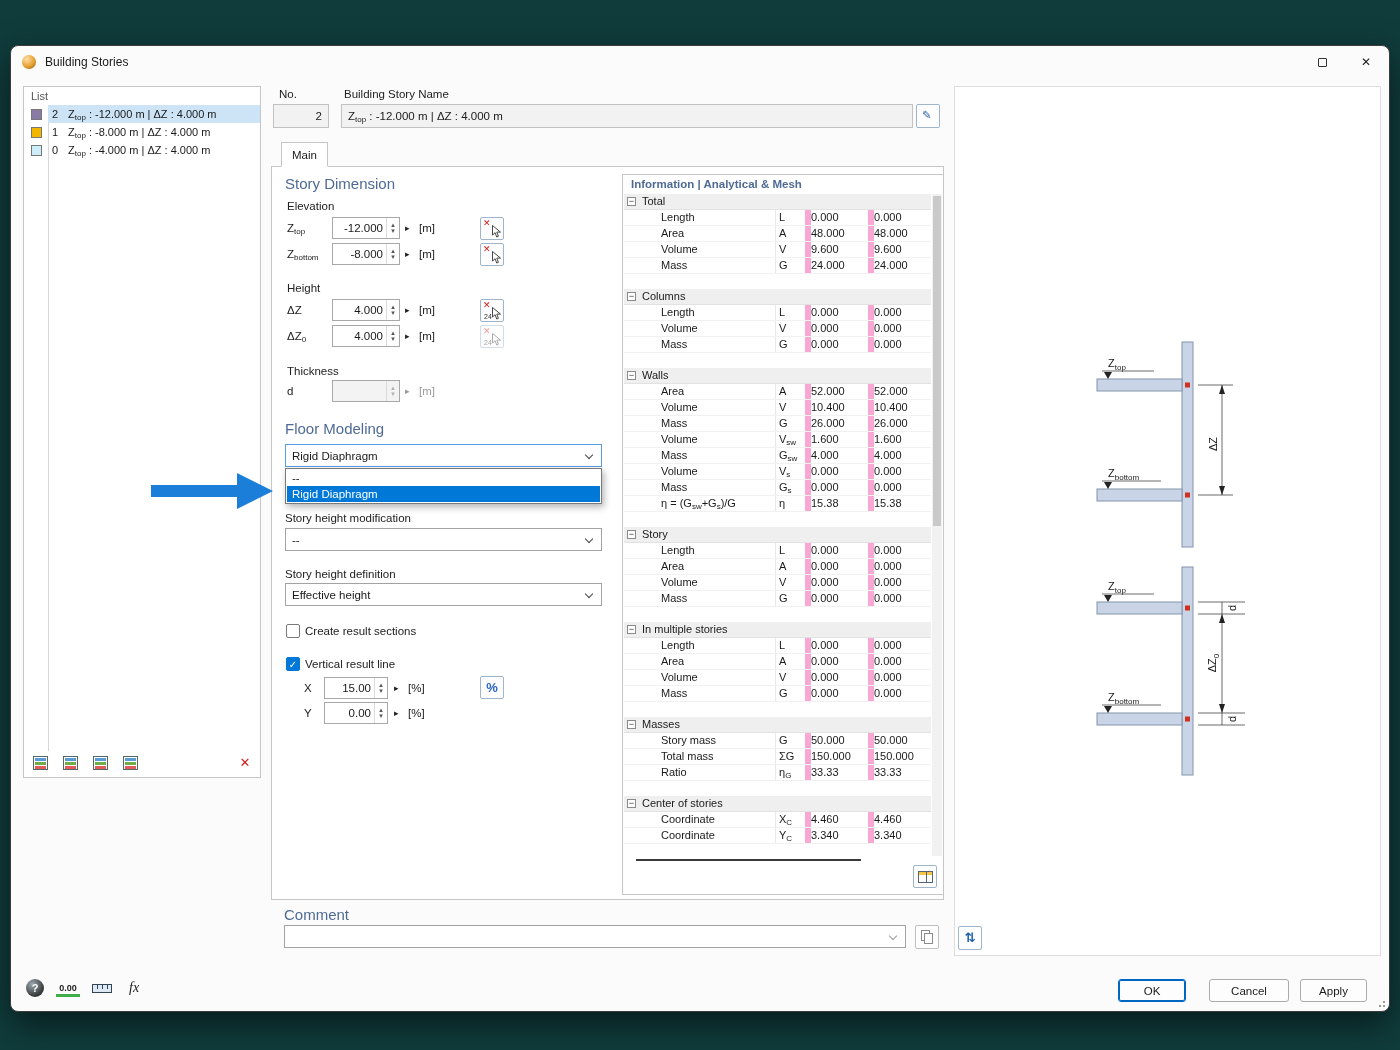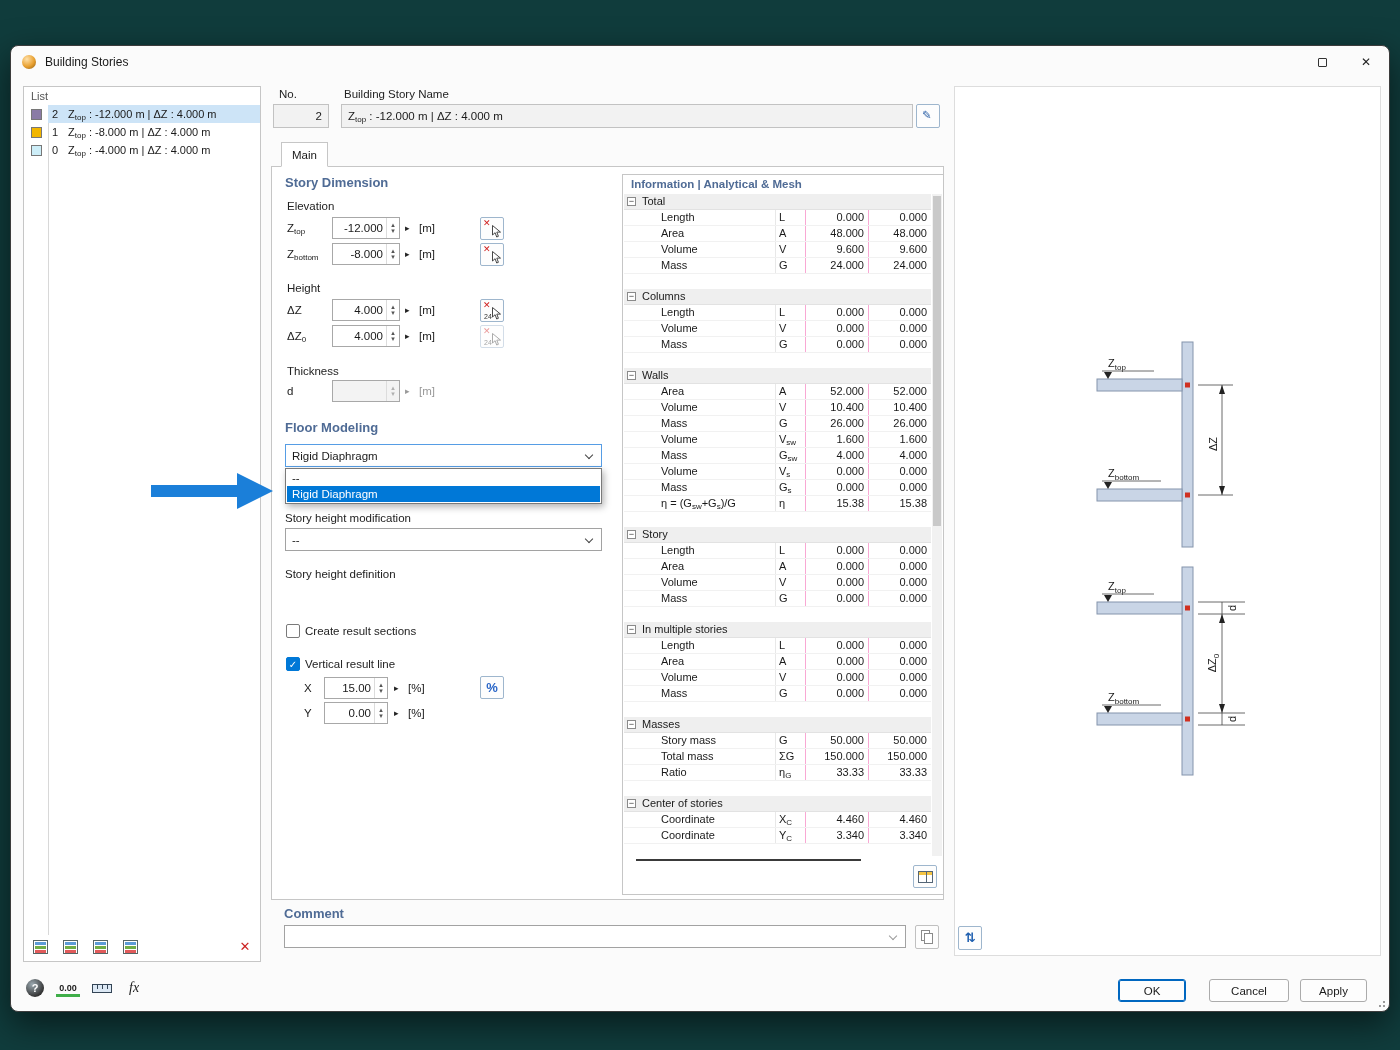--- a/index.html
+++ b/index.html
@@ -12,21 +12,21 @@
 .titlebar{position:absolute;left:0;top:0;right:0;height:32px}
 .win-icon{position:absolute;left:11px;top:9px;width:14px;height:14px;border-radius:50%;
           background:radial-gradient(circle at 35% 30%,#ffe0a8,#e8a030 55%,#8a5a10)}
 .dlg-title{position:absolute;left:34px;top:9px;font-size:12px}
 .win-btn{position:absolute;top:1px;width:44px;height:30px;display:flex;align-items:center;justify-content:center;color:#222}
 .win-btn.max{right:45px}.win-btn.close{right:1px;border-top-right-radius:7px}
 .max-glyph{display:block;width:9px;height:9px;border:1px solid #333;border-radius:1px}
 .close-glyph{font-size:12px}
 
 .panel{position:absolute;background:#fff;border:1px solid #c6c6c6}
-.sect{position:absolute;font-weight:bold;color:#4f6b95;font-size:13px}
+.sect{position:absolute;font-weight:normal;color:#4f6b95;font-size:15px}
 .lbl{position:absolute;color:#222}
 .fld{position:absolute;background:#f2f2f2;border:1px solid #c2c2c2;display:flex;align-items:center;padding:0 6px}
 .fld.num{justify-content:flex-end}
 
 .list-head{position:absolute;left:7px;top:3px;color:#555;font-size:11px}
 .list-body{position:absolute;left:0;top:18px;right:0}
 .list-item{display:flex;height:18px;align-items:stretch}
 .swatch-cell{width:24px;display:flex;align-items:center;justify-content:center}
 .swatch{width:11px;height:11px;border:1px solid #777}
 .li-text{flex:1;display:flex;align-items:center;padding-left:4px;font-size:11px;white-space:nowrap;overflow:hidden}
@@ -79,21 +79,21 @@
 .info-title{position:absolute;left:8px;top:3px;font-weight:bold;color:#4f6b95}
 .info-table{position:absolute;left:1px;top:19px;right:12px;font-size:11px}
 .tr{display:flex;height:16px;line-height:15px;border-bottom:1px solid #f1f1f1}
 .tr.group{background:#efefef;border-bottom:1px solid #e2e2e2}
 .tr.gap{height:15px;border-bottom:none}
 .gut{flex:0 0 17px;position:relative}
 .exp{position:absolute;left:3px;top:3px;width:9px;height:9px;border:1px solid #8a8a8a;background:#fff;font-size:9px;line-height:7px;text-align:center;color:#333}
 .gname{padding-left:1px}
 .desc{flex:1;padding-left:20px;white-space:nowrap;overflow:hidden}
 .sym{flex:0 0 30px;border-left:1px solid #e8e8e8;padding-left:3px}
-.val{flex:0 0 63px;text-align:right;padding-right:4px;border-left:1px solid #f9a8d4}
+.val{flex:0 0 63px;padding-right:4px;border-left:6px solid #f9a8d4}
 .sb{position:absolute;right:1px;top:19px;width:10px;height:662px;background:#f1f1f1}
 .sb-thumb{position:absolute;left:1px;right:1px;top:2px;height:330px;background:#c9c9c9}
 .info-endline{position:absolute;left:13px;top:684px;width:225px;height:2px;background:#3a3a3a}
 .grid-btn{left:290px;top:690px}
 .grid-ic{position:absolute;left:4px;top:5px;width:15px;height:12px;border:1px solid #567;background:#fff;display:block}
 .grid-ic .g-h{position:abs;position:absolute;top:0;left:0;right:0;height:3px;background:#f5c544}
 .grid-ic .g-v{position:absolute;top:0;bottom:0;left:7px;width:1px;background:#567}
 
 .diag-panel{left:943px;top:40px;width:427px;height:870px;border:1px solid #ddd}
 svg .member{fill:#c9d5e6;stroke:#8494ac;stroke-width:1}
@@ -134,21 +134,21 @@
     <span class="win-icon"></span>
     <span class="dlg-title">Building Stories</span>
     <div class="win-btn max">
         <span class="max-glyph"></span>
       </div>
     <div class="win-btn close">
         <span class="close-glyph">✕</span>
       </div>
   </div>
 
-  <div class="panel" style="left:12px;top:40px;width:238px;height:876px">
+  <div class="panel" style="left:12px;top:40px;width:238px;height:692px">
     <span class="list-head">List</span>
     <div class="list-divider"></div>
     <div class="list-body">
         <div class="list-item selected">
           <span class="swatch-cell">
             <span class="swatch" style="background:#8a7ba6"></span>
           </span>
           <span class="li-text">
             <span class="li-no">2</span>
             <span>Z<sub>top</sub> : -12.000 m | ΔZ : 4.000 m</span>
@@ -326,20 +326,24 @@
         <div class="dd-opt selected">Rigid Diaphragm</div>
       </div>
 
     <span class="lbl" style="left:13px;top:345px">Story height modification</span>
     <div class="combo" style="left:13px;top:361px;width:317px">
       <span>--</span>
       <span class="chev"></span>
     </div>
 
     <span class="lbl" style="left:13px;top:401px">Story height definition</span>
+    <div class="combo" style="left:13px;top:416px;width:317px">
+      <span>Effective height</span>
+      <span class="chev"></span>
+    </div>
 
     <div class="checkbox" style="left:14px;top:457px"></div>
     <span class="lbl" style="left:33px;top:458px">Create result sections</span>
 
     <div class="checkbox checked" style="left:14px;top:490px"><span>✓</span></div>
     <span class="lbl" style="left:33px;top:491px">Vertical result line</span>
 
     <div class="dim-row res-row" style="left:32px;top:510px">
         <span class="dim-label">X</span>
         <div class="num-input">

